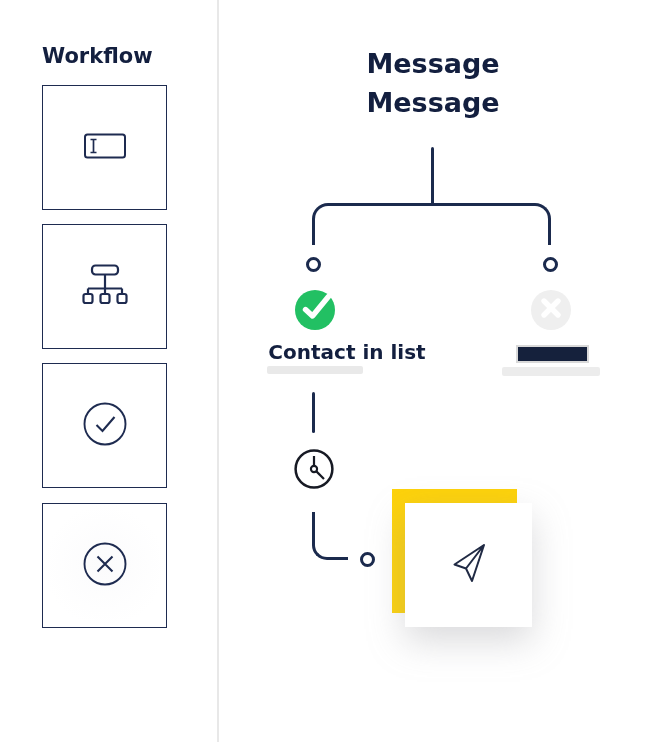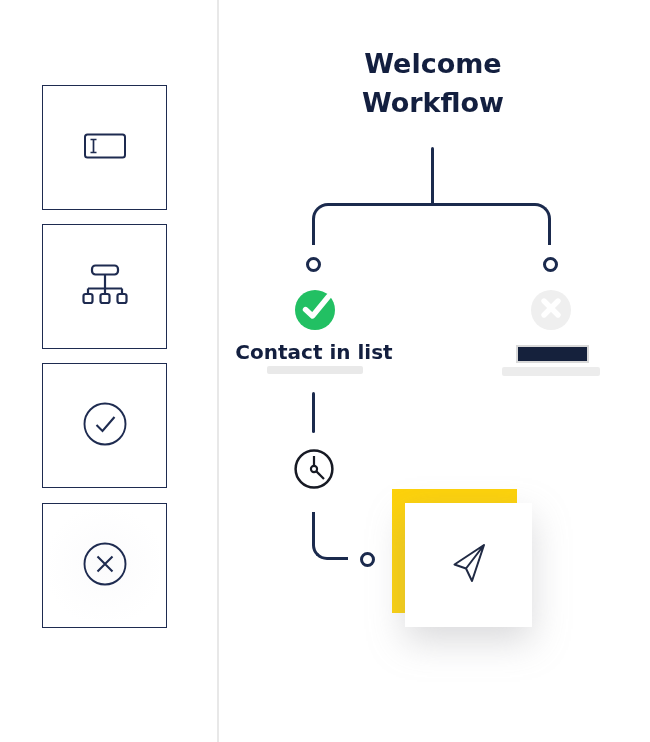--- a/index.html
+++ b/index.html
@@ -98,20 +98,21 @@
   .badge-yes { left: 295px; top: 290px; background: #22c063; }
   .badge-no  { left: 531px; top: 290px; background: #efefef; }
   .badge svg { overflow: visible; }
 
   .node-label {
     position: absolute;
     text-align: center;
     font-size: 20px;
     font-weight: 700;
     color: #131f3f;
+    margin-left: 33px;
   }
   .label-yes  { left: 235px; top: 340px; width: 158px; }
   .label-send { left: 384px; top: 641px; width: 160px; }
 
   .placeholder-bar {
     position: absolute;
     background: #e9e9e9;
     border-radius: 2px;
   }
   .bar-yes   { left: 267px; top: 366px; width: 96px; height: 8px; }
@@ -139,20 +140,21 @@
     background: #ffffff;
     box-shadow: 0 14px 34px rgba(150,150,155,0.35);
     display: flex; align-items: center; justify-content: center;
   }
 </style>
 </head>
 <body>
 
 <div class="stage">
 
+  <div class="sidebar-title">Workflow</div>
 
   <div class="palette-box b1">
     <span>
       <svg width="44" height="28" viewBox="0 0 44 28" fill="none">
         <rect x="2" y="2.5" width="40" height="23" rx="2.5" stroke="#1e2b50" stroke-width="2"></rect>
         <path d="M7.5 7.5 H13.5 M10.5 7.5 V20.5 M7.5 20.5 H13.5" stroke="#1e2b50" stroke-width="1.7"></path>
       </svg>
     </span>
   </div>
 
@@ -182,21 +184,21 @@
     <span>
       <svg width="44" height="44" viewBox="0 0 44 44" fill="none">
         <circle cx="22" cy="22" r="20.5" stroke="#1e2b50" stroke-width="1.9"></circle>
         <path d="M14.5 14.5 L29.5 29.5 M29.5 14.5 L14.5 29.5" stroke="#1e2b50" stroke-width="2.1"></path>
       </svg>
     </span>
   </div>
 
   <div class="divider"></div>
 
-  <div class="flow-title">Welcome Workflow</div>
+  <div class="flow-title">Message Message</div>
 
   <div class="line stem-top"></div>
   <div class="branch-split"></div>
 
   <div class="port-ring ring-left"></div>
   <div class="port-ring ring-right"></div>
 
   <div class="badge badge-yes">
     <span>
       <svg width="40" height="40" viewBox="0 0 40 40" fill="none" style="overflow:visible">

